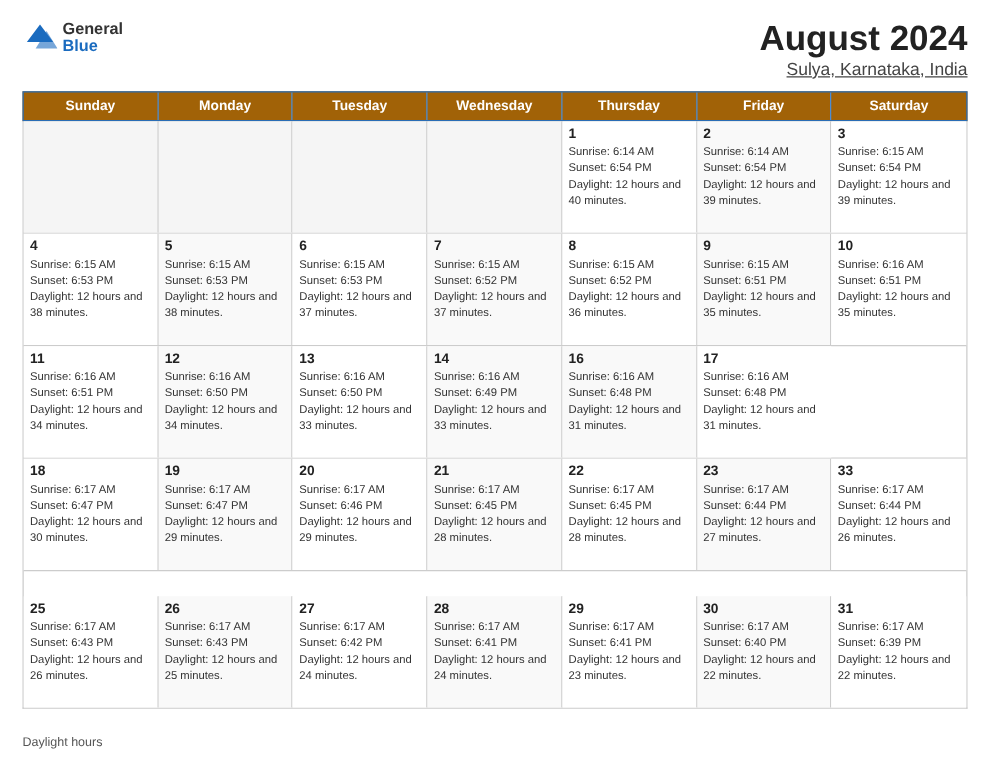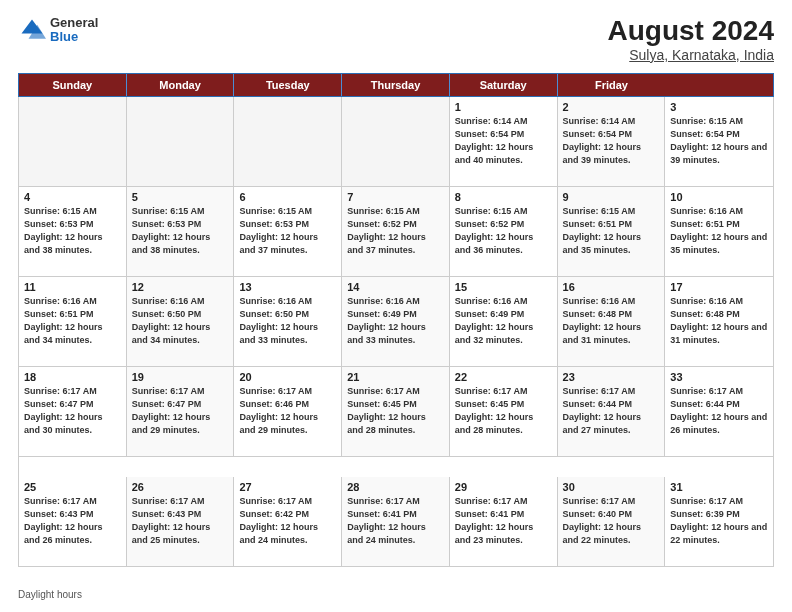--- a/index.html
+++ b/index.html
@@ -56,21 +56,21 @@
       text-decoration: underline;
     }
     .calendar {
       flex: 1;
       display: flex;
       flex-direction: column;
     }
     .cal-header {
       display: grid;
       grid-template-columns: repeat(7, 1fr);
-      background: #7f1d1d;
+      background: #a16207;
       border: 1px solid #2a6db5;
     }
     .cal-header-cell {
       color: #fff;
       font-size: 11px;
       font-weight: bold;
       text-align: center;
       padding: 5px 2px;
       border-right: 1px solid #4a8dd5;
     }
@@ -105,21 +105,20 @@
     .day-num {
       font-size: 11px;
       font-weight: bold;
       color: #222;
       margin-bottom: 2px;
     }
     .cell-info {
       line-height: 1.45;
       color: #333;
       font-size: 9px;
-      font-weight: bold;
     }
     .footer-note {
       font-size: 10px;
       color: #555;
       margin-top: 22px;
       text-align: left;
     }
   </style>
 </head>
 <body>
@@ -140,23 +139,24 @@
       <div class="month-title">August 2024</div>
       <div class="location">Sulya, Karnataka, India</div>
     </div>
   </div>
 
   <div class="calendar">
     <div class="cal-header">
     <div class="cal-header-cell">Sunday</div>
         <div class="cal-header-cell">Monday</div>
         <div class="cal-header-cell">Tuesday</div>
+        <div class="cal-header-cell">Wednesday</div>
         <div class="cal-header-cell">Thursday</div>
+        <div class="cal-header-cell">Friday</div>
         <div class="cal-header-cell">Saturday</div>
-        <div class="cal-header-cell">Friday</div>
       </div>
     <div class="cal-body">
     <div class="cal-row">
           <div class="cal-cell empty"></div>
           <div class="cal-cell empty"></div>
           <div class="cal-cell empty"></div>
           <div class="cal-cell empty"></div>
           <div class="cal-cell">
             <div class="day-num">1</div>
             <div class="cell-info">Sunrise: 6:14 AM
@@ -252,27 +252,20 @@
 Daylight: 12 hours
 and 33 minutes.</div>
           </div>
           <div class="cal-cell alt">
             <div class="day-num">14</div>
             <div class="cell-info">Sunrise: 6:16 AM
 Sunset: 6:49 PM
 Daylight: 12 hours
 and 33 minutes.</div>
           </div>
-          <div class="cal-cell">
-            <div class="day-num">15</div>
-            <div class="cell-info">Sunrise: 6:16 AM
-Sunset: 6:49 PM
-Daylight: 12 hours
-and 32 minutes.</div>
-          </div>
           <div class="cal-cell alt">
             <div class="day-num">16</div>
             <div class="cell-info">Sunrise: 6:16 AM
 Sunset: 6:48 PM
 Daylight: 12 hours
 and 31 minutes.</div>
           </div>
           <div class="cal-cell">
             <div class="day-num">17</div>
             <div class="cell-info">Sunrise: 6:16 AM

